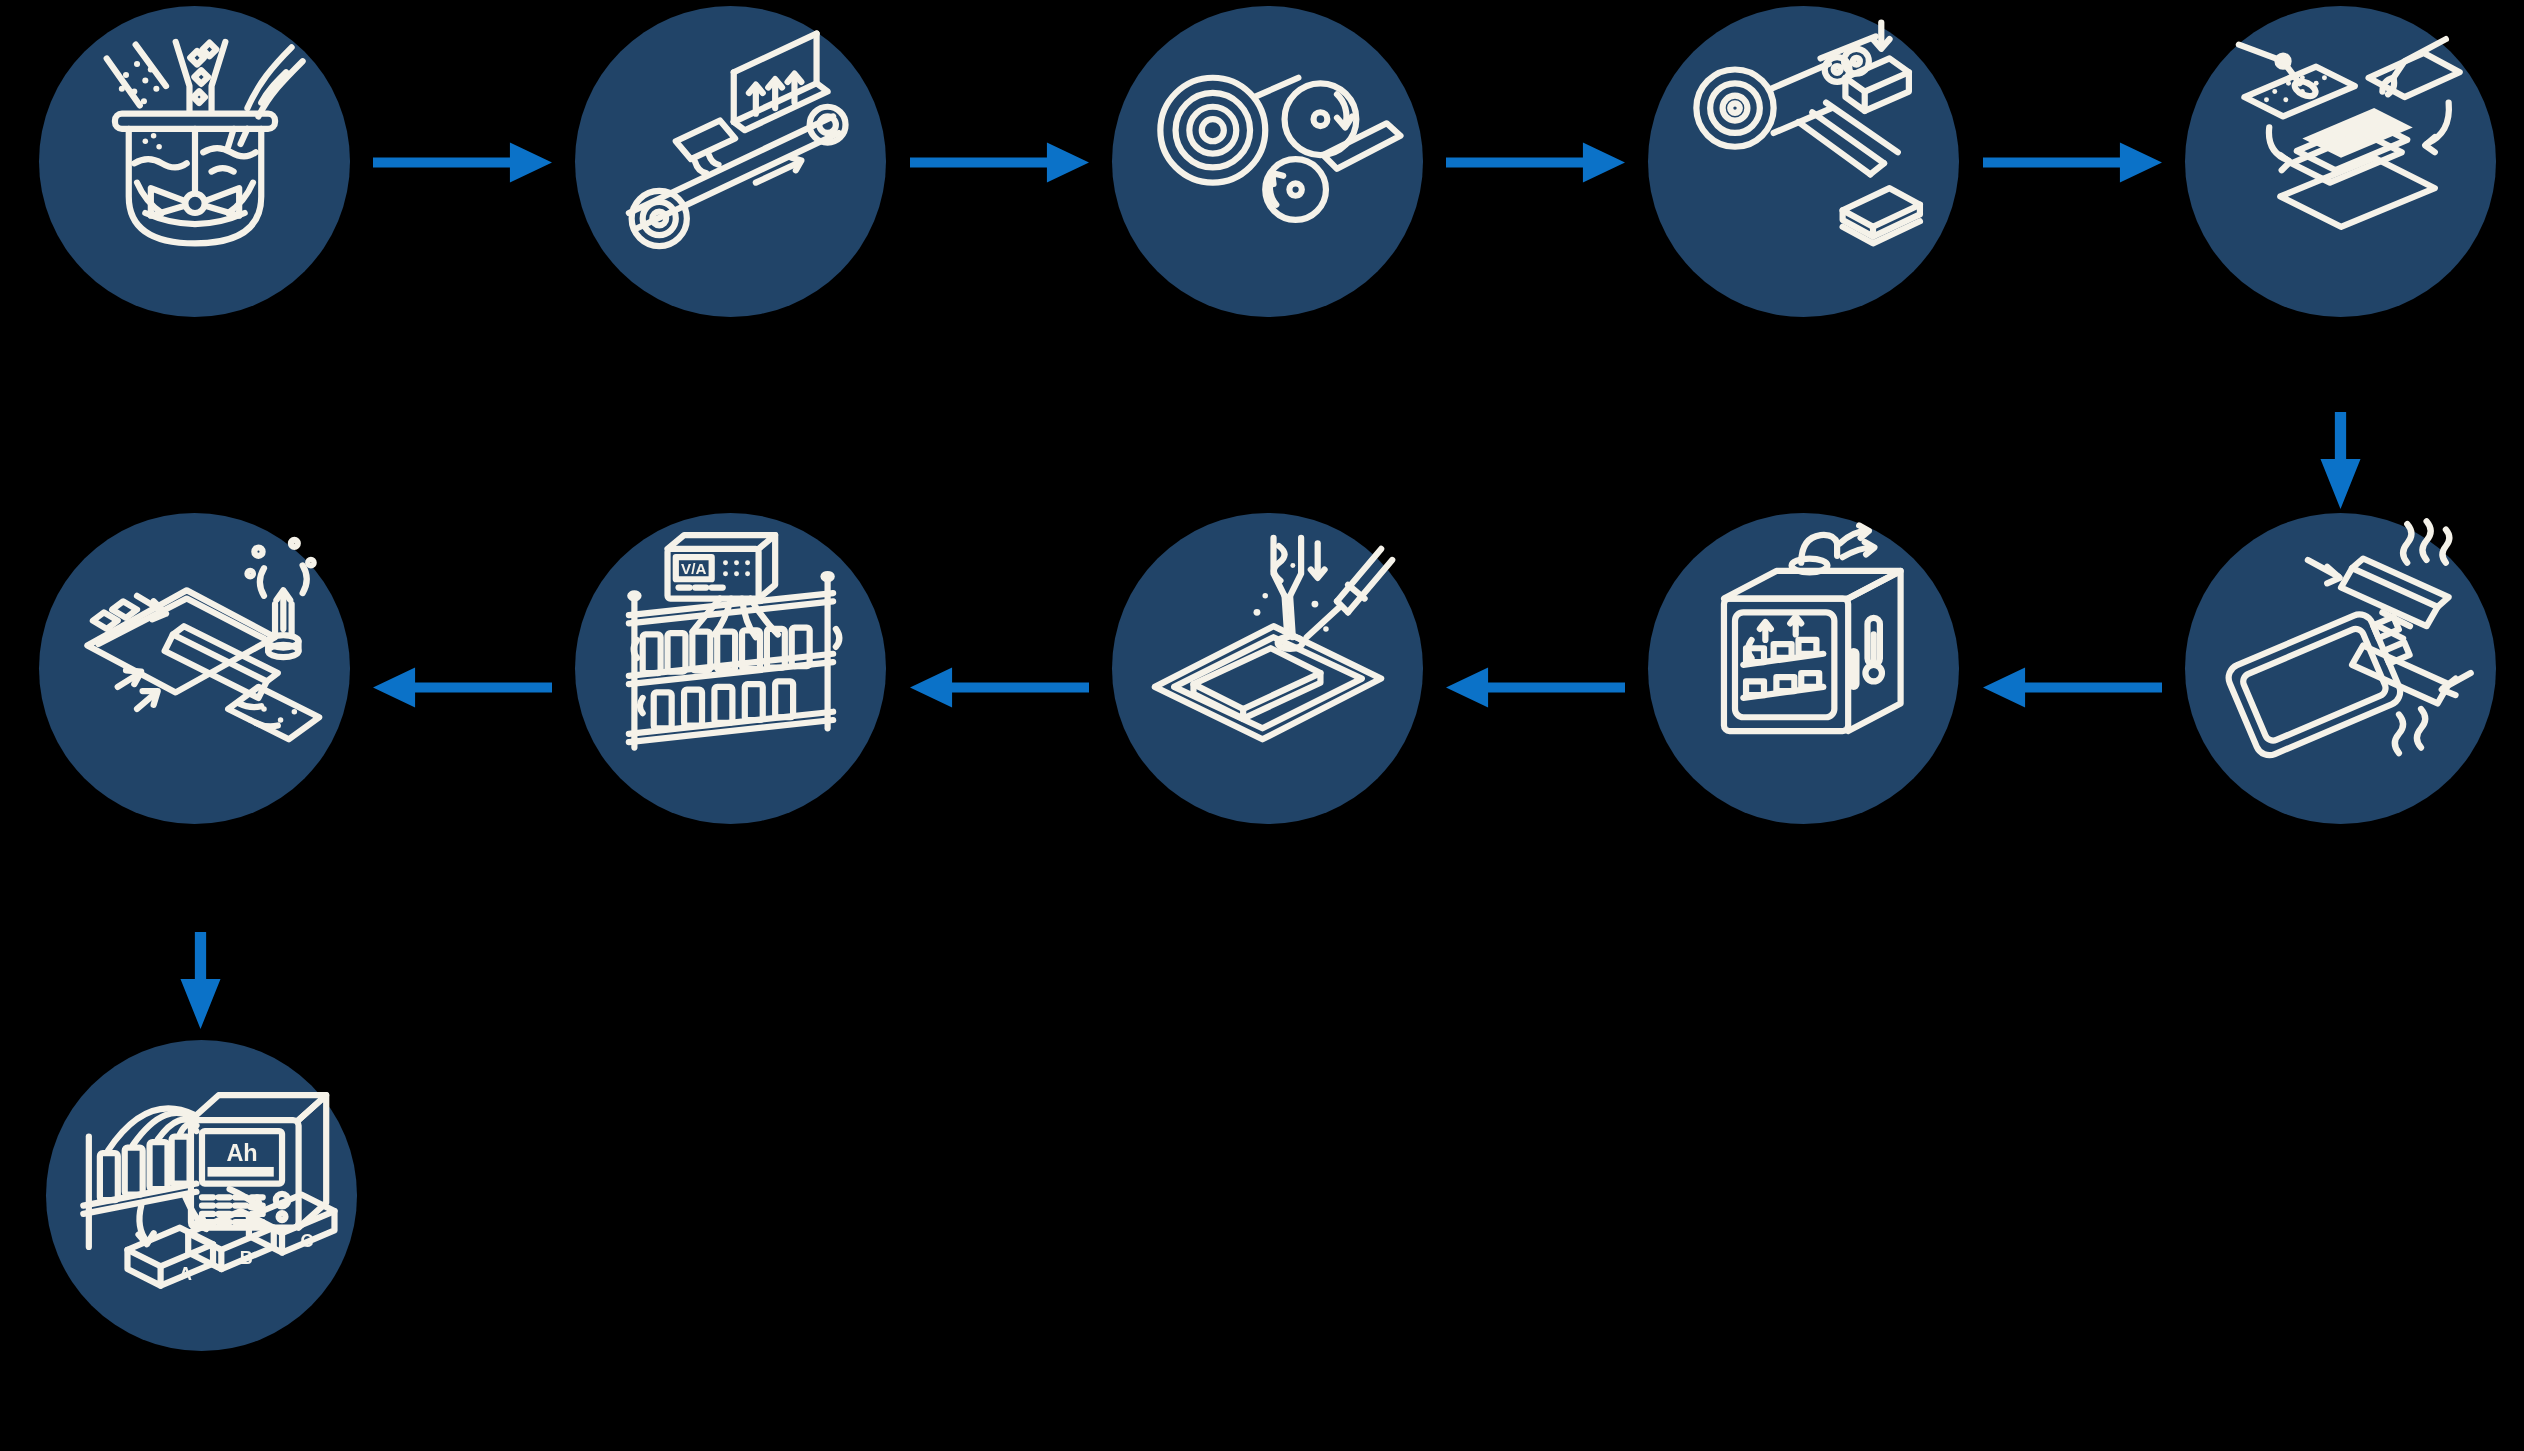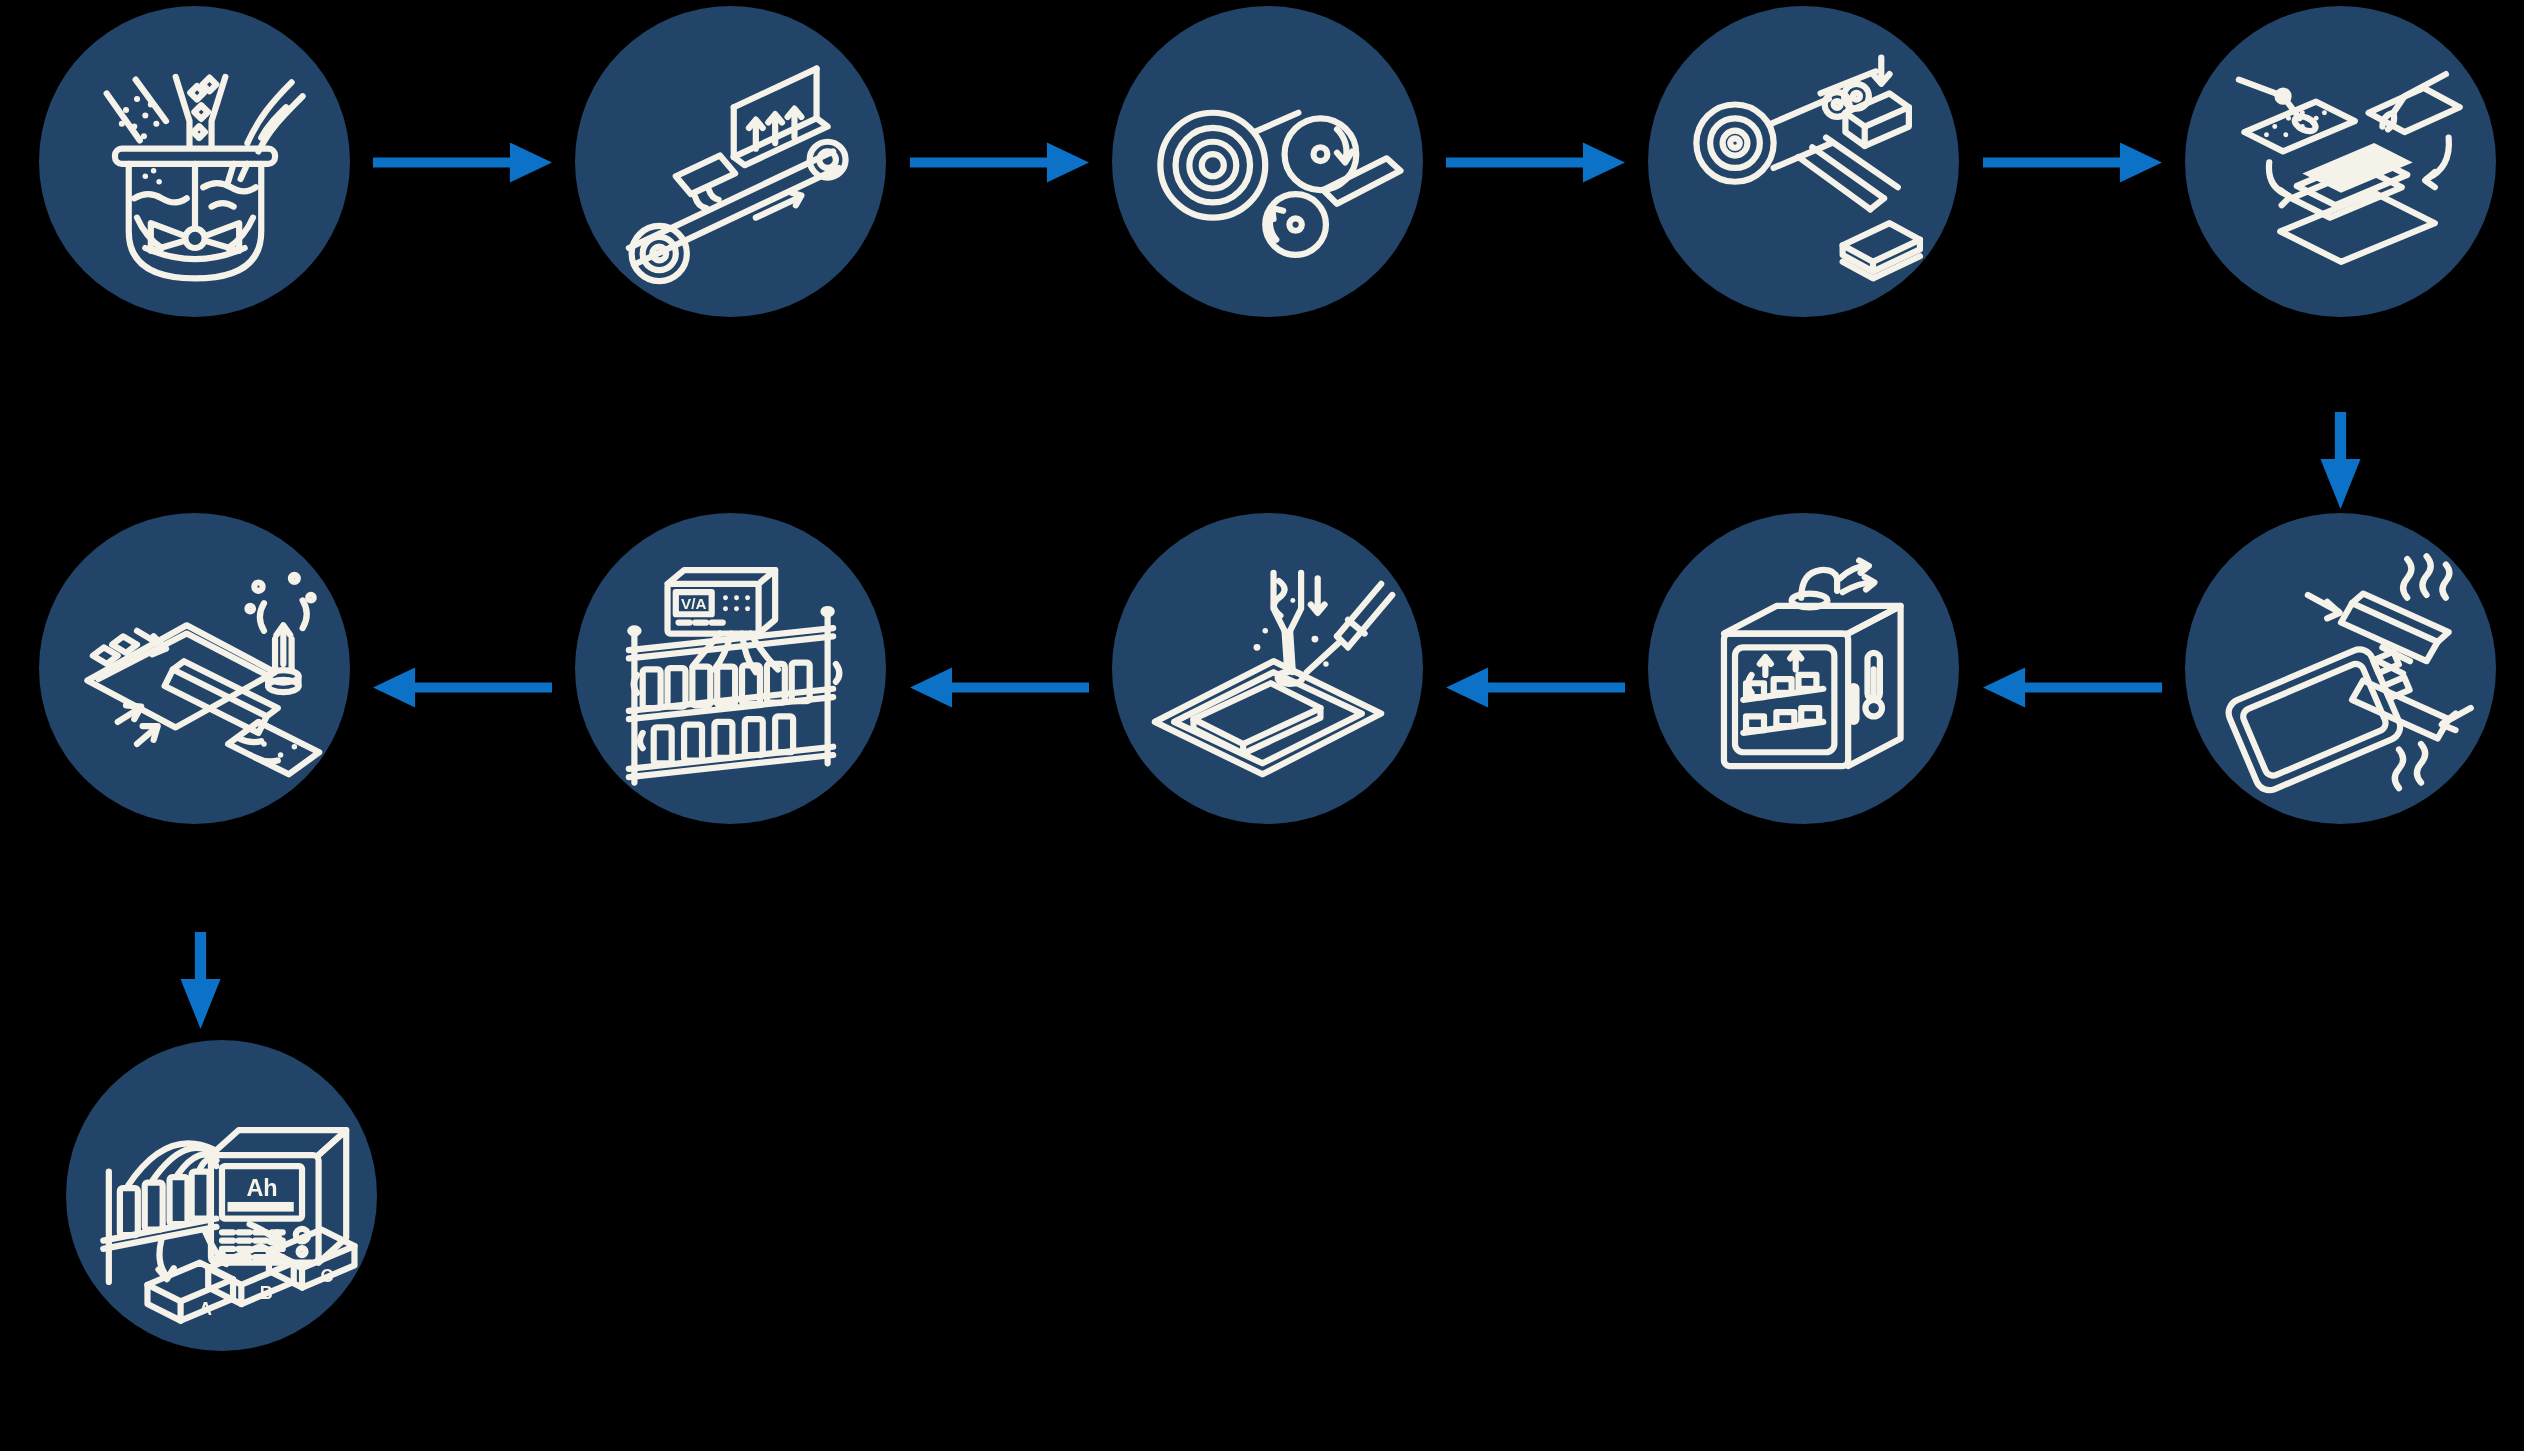--- a/index.html
+++ b/index.html
@@ -6,21 +6,21 @@
     --background:#000000;
     --circle-fill:#214468;
     --icon-stroke:#F5F2E9;
     --arrow-color:#0B72C8;
   }
   html,body{margin:0;padding:0;background:var(--background);}
   body{width:2525px;height:1452px;position:relative;overflow:hidden;
        font-family:"Liberation Sans",sans-serif;}
   .canvas{position:absolute;inset:0;}
   .step{position:absolute;width:311px;height:311px;border-radius:50%;
-        background:var(--circle-fill);display:flex;align-items:flex-end;justify-content:center;}
+        background:var(--circle-fill);display:flex;align-items:flex-start;justify-content:center;}
   .icon{width:276px;height:276px;}
   .icon *{stroke:var(--icon-stroke);fill:none;stroke-width:4.5;
           stroke-linecap:round;stroke-linejoin:round;}
   .icon .fill{fill:var(--icon-stroke);stroke:none;}
   .icon .dot{fill:var(--icon-stroke);stroke:none;}
   .icon text{fill:var(--icon-stroke);stroke:none;font-family:"Liberation Sans",sans-serif;
              font-weight:bold;}
   .arrow{position:absolute;}
   .arrow polygon{fill:var(--arrow-color);stroke:none;}
 </style>
@@ -341,21 +341,21 @@
         <path d="M159,63 L164,56 L169,63"></path>
       <path d="M150,60 q-6,-10 0,-20"></path>
         <path d="M178,58 q6,-10 0,-20"></path>
       <circle cx="146" cy="28" r="3"></circle>
         <circle cx="172" cy="22" r="2.5"></circle>
       <circle cx="184" cy="36" r="2"></circle>
         <circle cx="140" cy="44" r="2"></circle>
     </svg>
   </div>
 
-  <div class="step" style="left:66px;top:1040px">
+  <div class="step" style="left:46px;top:1040px">
     <svg class="icon" viewBox="0 0 200 200">
       <path d="M18,70 L18,150"></path>
       <path d="M14,120 L96,104"></path>
         <path d="M14,126 L96,110"></path>
       <rect x="26" y="82" width="13" height="34" rx="2"></rect>
       <rect x="44" y="78" width="13" height="34" rx="2"></rect>
       <rect x="62" y="74" width="13" height="34" rx="2"></rect>
       <rect x="78" y="70" width="13" height="34" rx="2"></rect>
       <path d="M32,80 Q60,38 94,54"></path>
         <path d="M50,76 Q74,42 96,58"></path>

